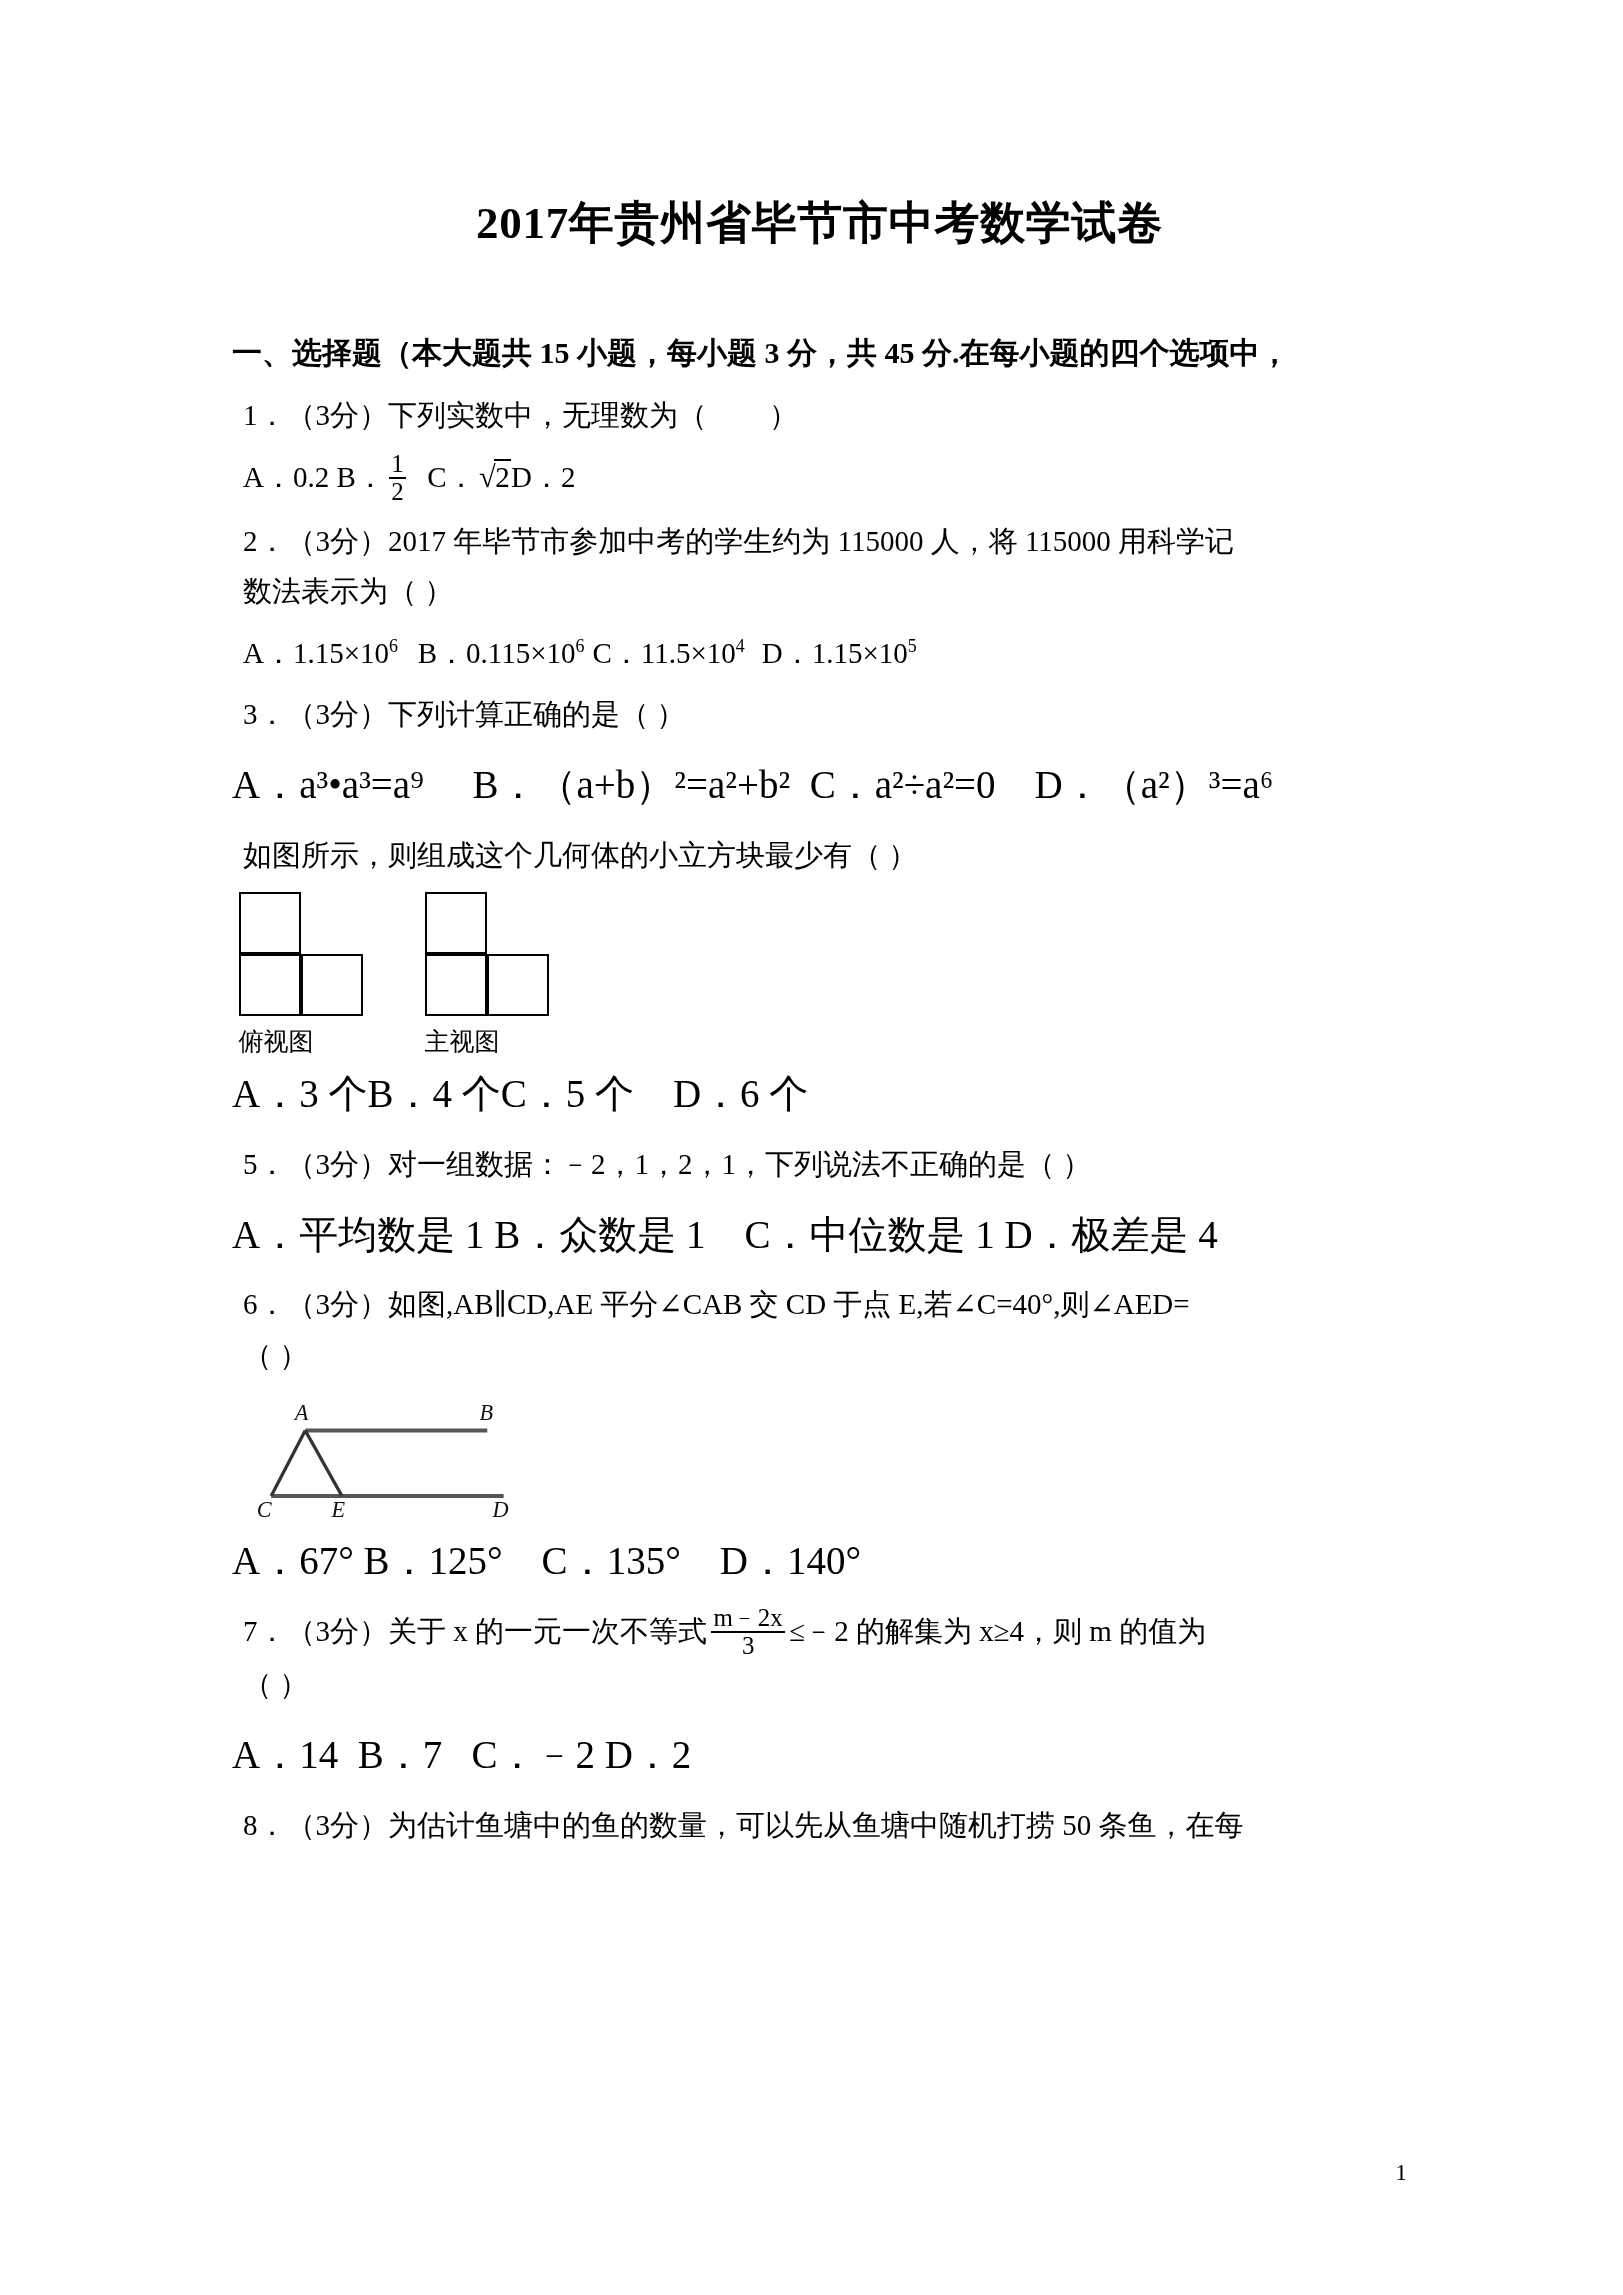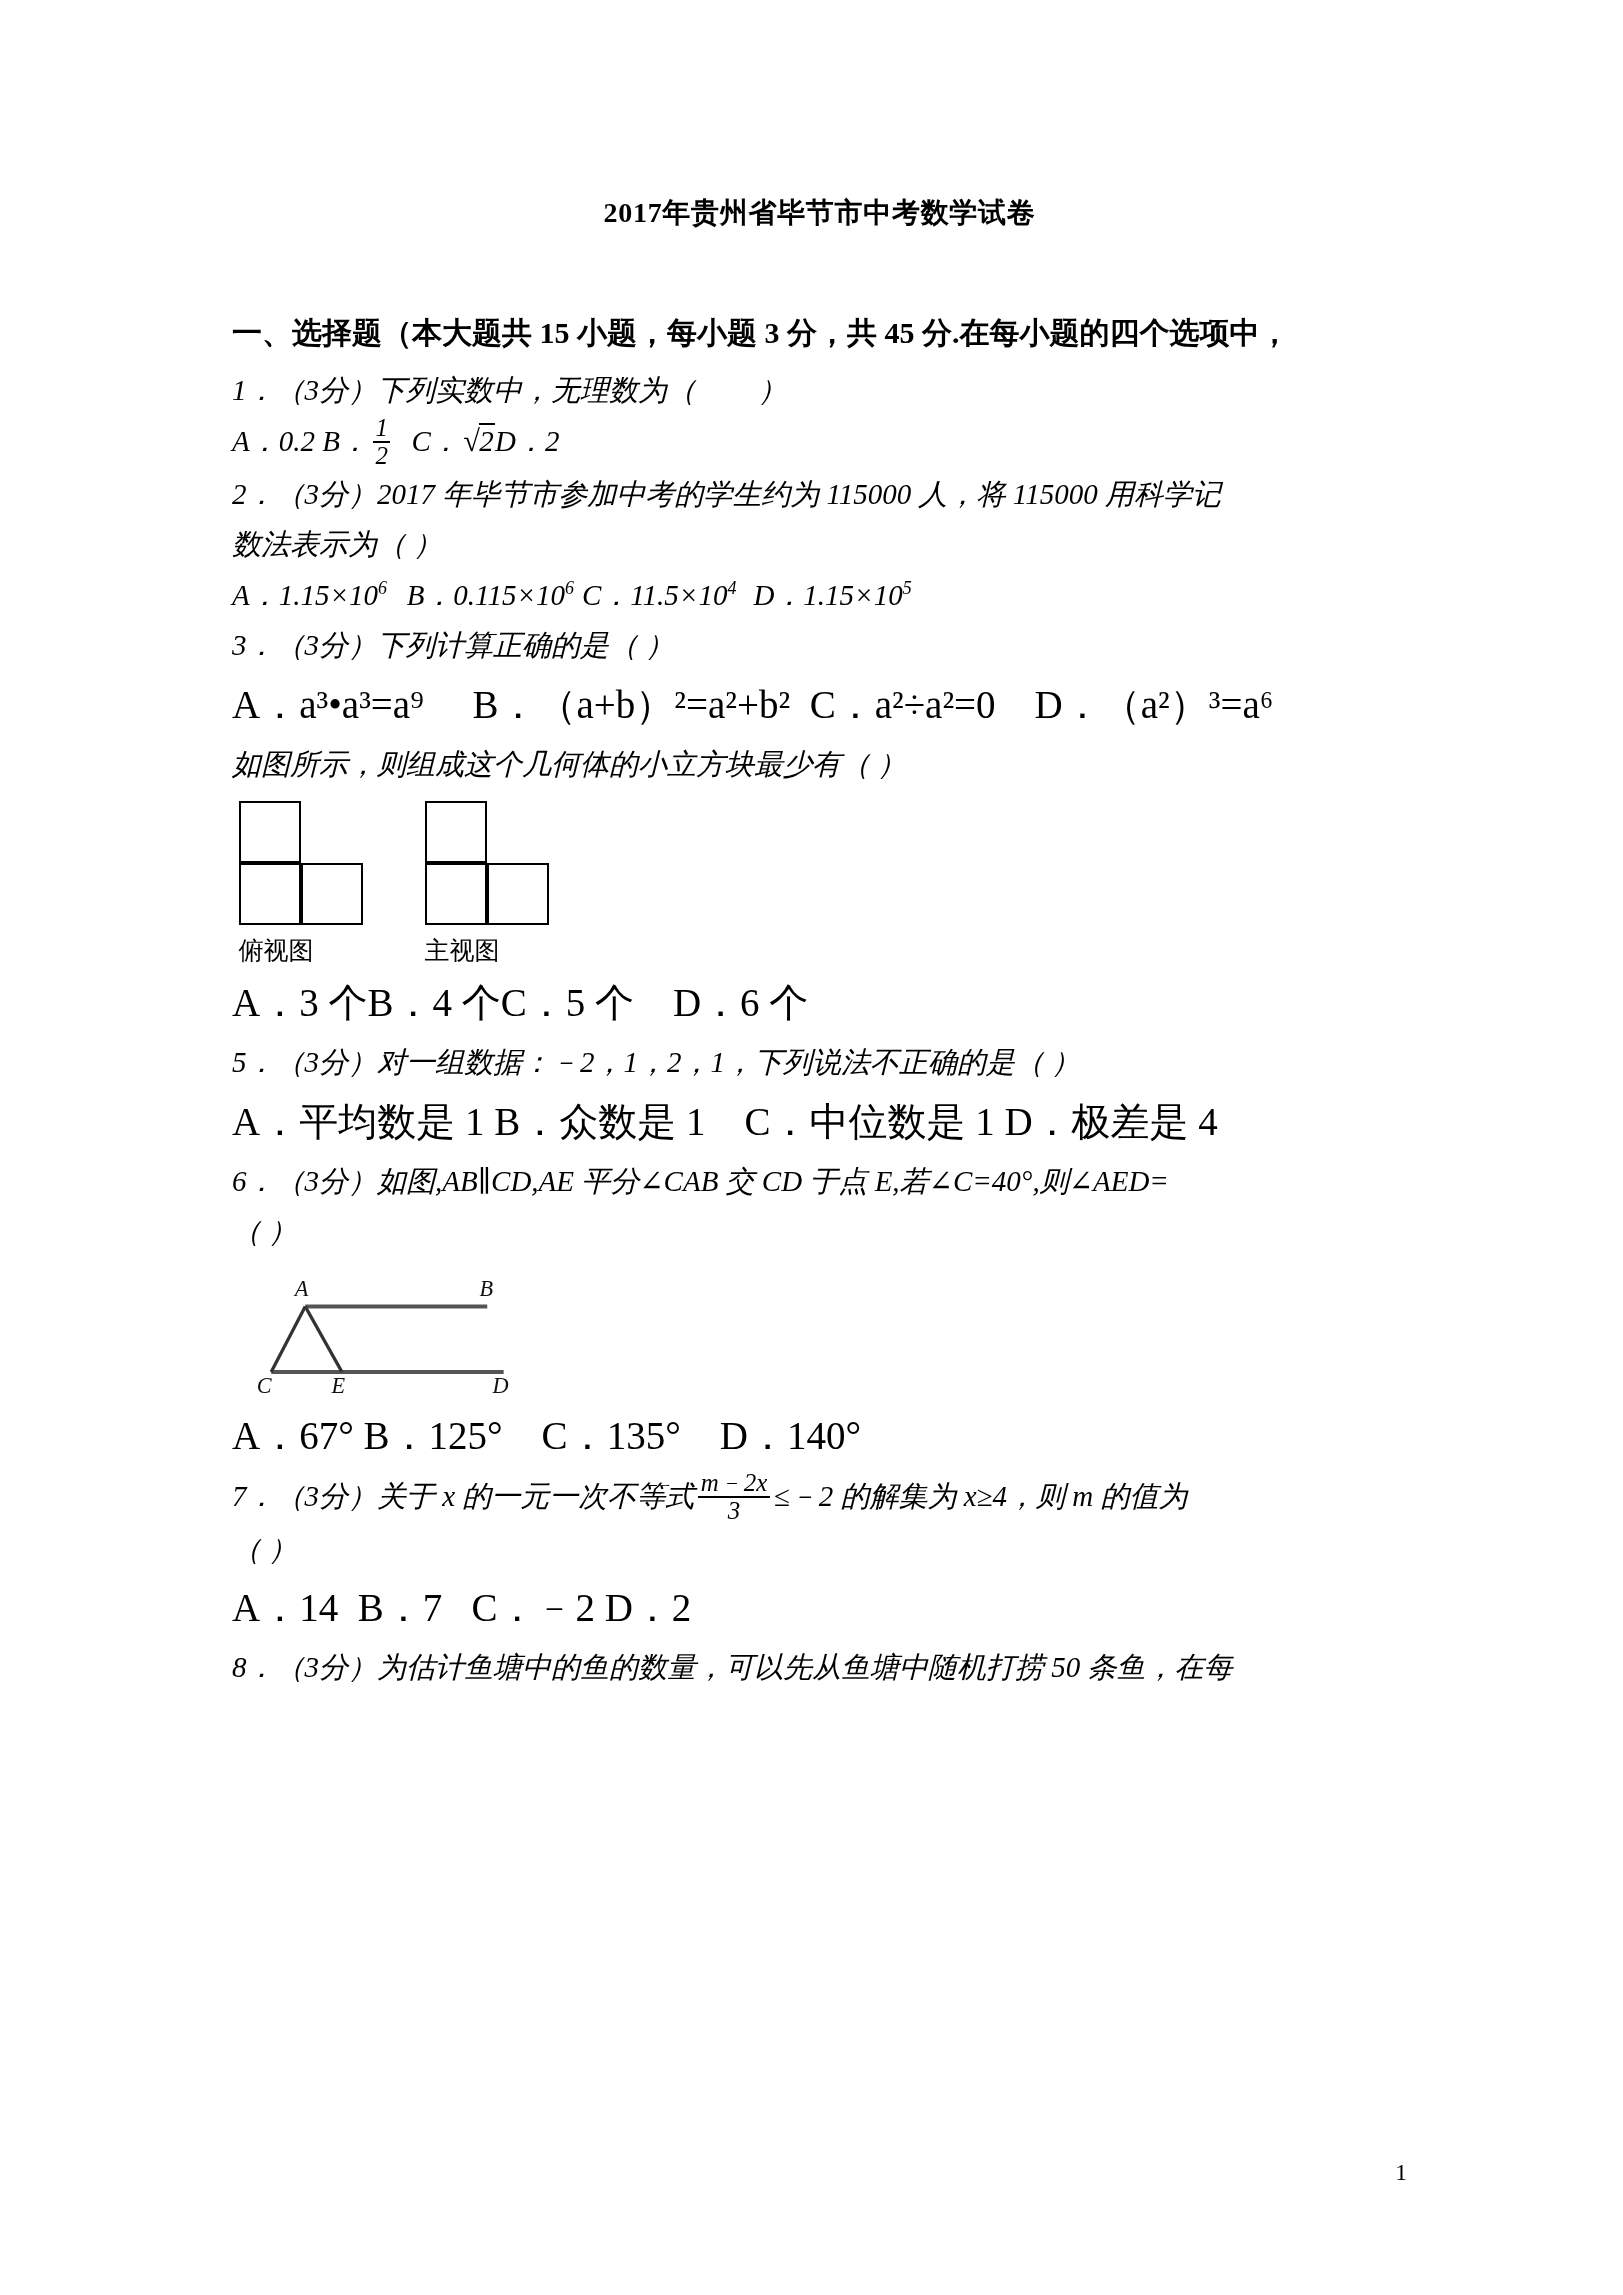--- a/index.html
+++ b/index.html
@@ -16,43 +16,42 @@
     width: 1623px;
     height: 2295px;
     background: #ffffff;
     box-sizing: border-box;
     padding: 196px 216px 98px 232px;
     overflow: hidden;
   }
 
   .doc-title {
     text-align: center;
-    font-size: 28px;
+    font-size: 45px;
     font-weight: bold;
     letter-spacing: 0.7px;
     margin: 0 0 77px 0;
     line-height: 1.2;
   }
 
   .section-heading {
     font-size: 30px;
     font-weight: bold;
     line-height: 1.72;
     margin: 0 0 6.5px 0;
     text-align: justify;
     letter-spacing: 0px;
   }
 
   .q-text {
     font-size: 29px;
     line-height: 1.74;
-    margin: 0;
+    margin: 11px;
     text-align: justify;
     letter-spacing: 0px;
-    font-style: italic;
   }
 
   .opt-line {
     font-size: 39px;
     line-height: 1.74;
     margin: 0;
     white-space: pre;
     letter-spacing: 0px;
   }
 

